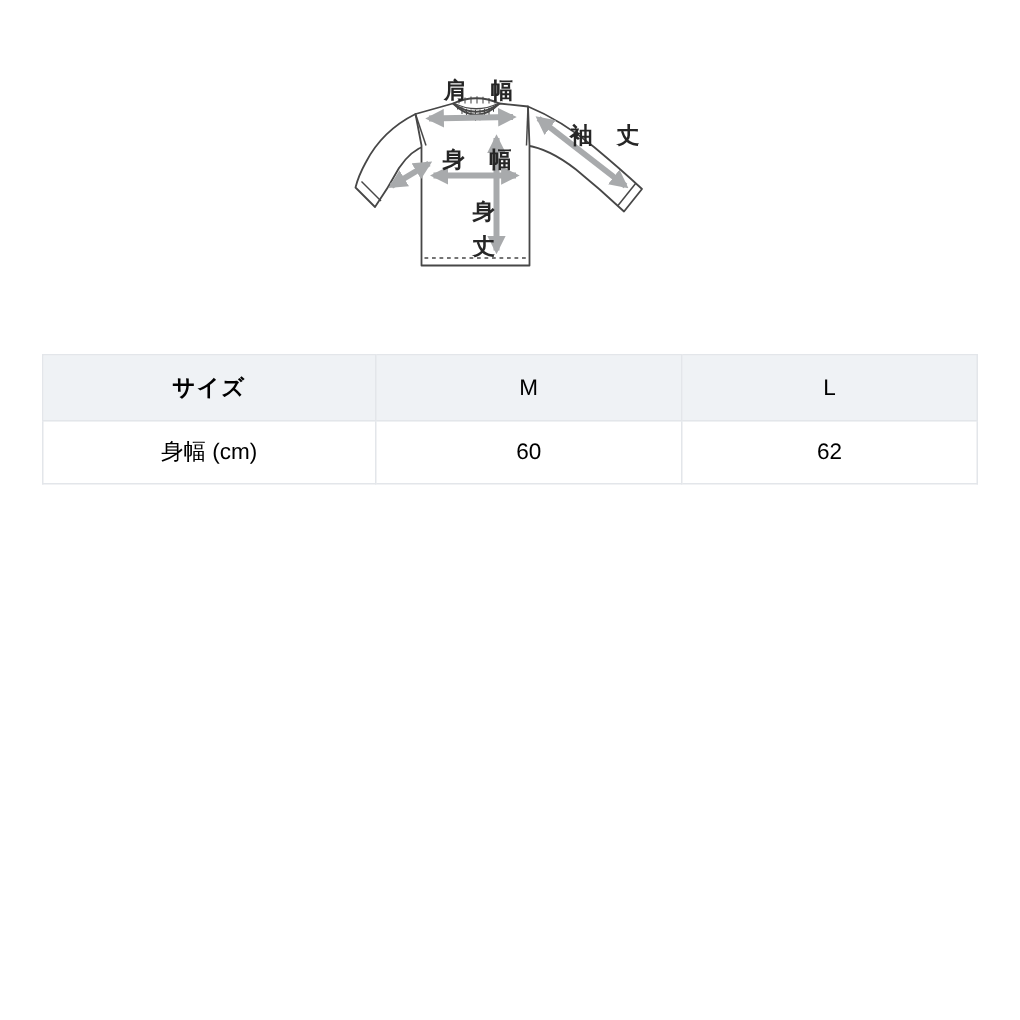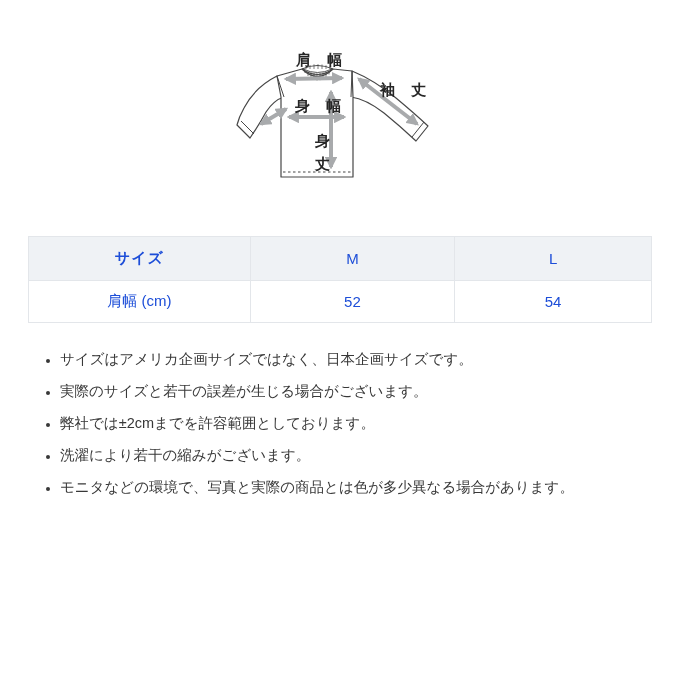--- a/index.html
+++ b/index.html
@@ -16,21 +16,21 @@
   .diagram-label {
     font-family:"Liberation Sans","DejaVu Sans",sans-serif;
     font-size:15px; font-weight:bold; fill:#262626;
   }
   .ls6 { letter-spacing:6px; }
 
   
   table.size-table {
     width:624px; margin:4px 0 0 28px;
     border-collapse:collapse; table-layout:fixed;
-    font-size:15px; color:#1d4ed8;
+    font-size:15px; color:#000000;
   }
   table.size-table th, table.size-table td {
     border:1px solid #e3e6ea; text-align:center; vertical-align:middle;
   }
   table.size-table th {
     height:44px; background:#eff2f5; font-weight:400;
   }
   table.size-table th.first { font-weight:700; letter-spacing:1px; }
   table.size-table td { height:42px; background:#ffffff; }
   col.c1 { width:35.6%; } col.c2 { width:32.8%; } col.c3 { width:31.6%; }
@@ -122,28 +122,21 @@
       </colgroup>
     <thead>
       <tr>
         <th class="first">サイズ</th>
         <th>M</th>
         <th>L</th>
       </tr>
     </thead>
     <tbody>
       <tr>
-        <td>肩幅 (cm)</td>
-        <td>52</td>
-        <td>54</td>
+        <td>身幅 (cm)</td>
+        <td>60</td>
+        <td>62</td>
       </tr>
     </tbody>
   </table>
 
-  <ul class="notes">
-    <li>サイズはアメリカ企画サイズではなく、日本企画サイズです。</li>
-    <li>実際のサイズと若干の誤差が生じる場合がございます。</li>
-    <li>弊社では±2cmまでを許容範囲としております。</li>
-    <li>洗濯により若干の縮みがございます。</li>
-    <li>モニタなどの環境で、写真と実際の商品とは色が多少異なる場合があります。</li>
-  </ul>
 
 </div>
 
 </body></html>

